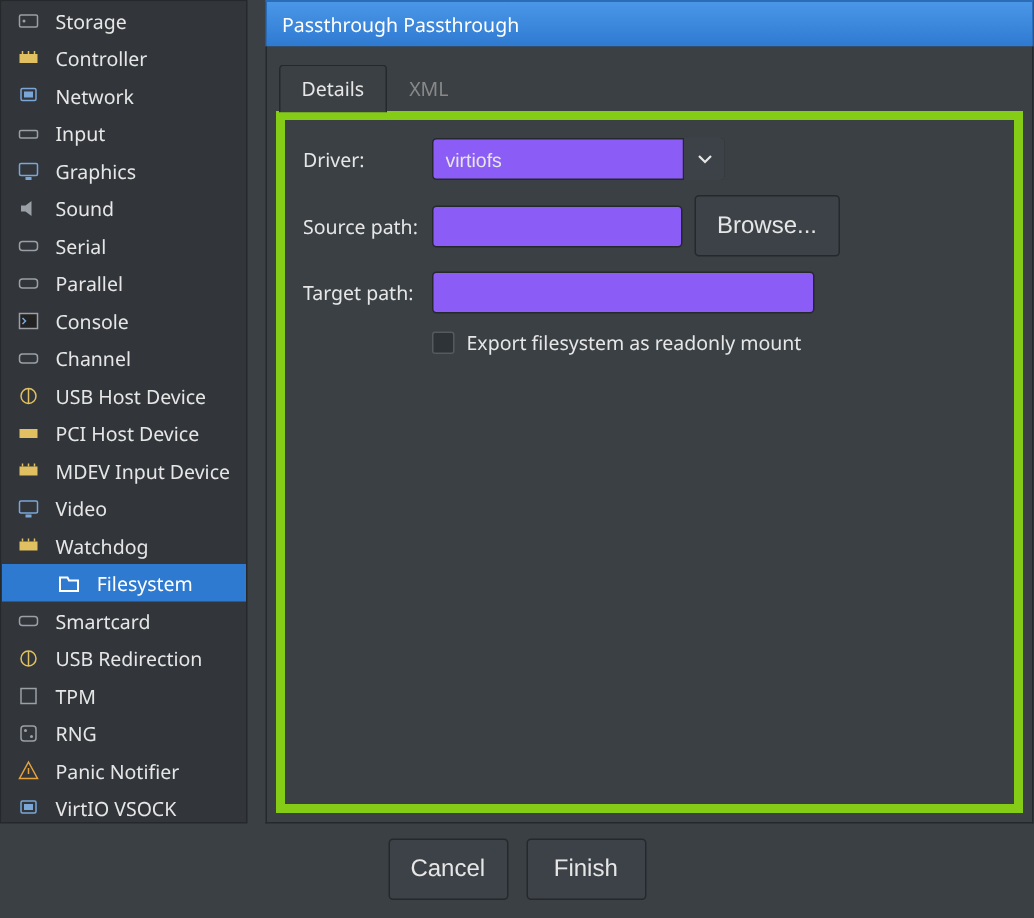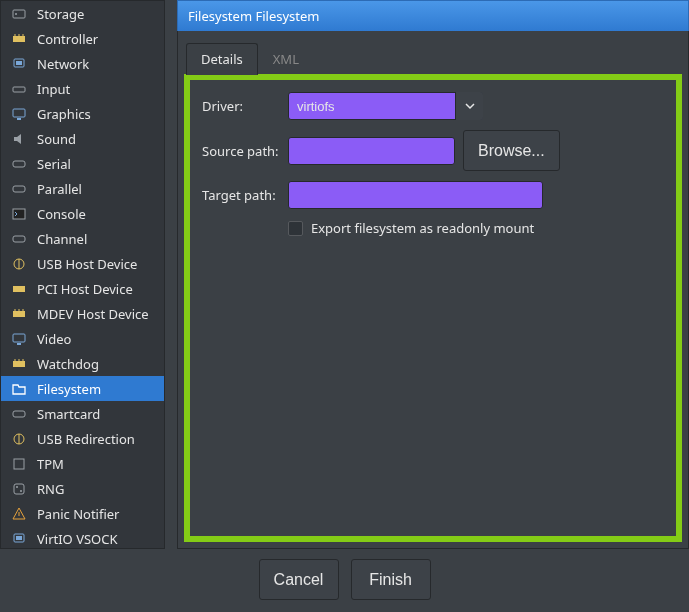--- a/index.html
+++ b/index.html
@@ -28,21 +28,21 @@
     overflow-y: auto;
   }
   .sidebar-item {
     display: flex;
     align-items: center;
     gap: 10px;
     padding: 4px 8px 4px 10px;
     height: 25px;
     cursor: pointer;
   }
-  .sidebar-item.selected { background: #2f7ad1; color: #fff; }
+  .sidebar-item.selected { background: #2f7ad1; color: #fff; justify-content: center; }
   .sidebar-item .icon { width: 16px; height: 16px; display: flex; align-items: center; justify-content: center; flex-shrink: 0; }
   .sidebar-item .label { font-size: 13px; white-space: nowrap; }
 
   .content {
     flex: 1;
     display: flex;
     flex-direction: column;
     min-width: 0;
   }
   .title-bar {
@@ -279,21 +279,21 @@
       </div>
       <div class="sidebar-item">
         <span class="icon">
           <svg width="16" height="16">
             <rect x="2" y="5" width="12" height="6" fill="#e0c060"></rect>
             <line x1="4" y1="3" x2="4" y2="5" stroke="#e0c060"></line>
             <line x1="8" y1="3" x2="8" y2="5" stroke="#e0c060"></line>
             <line x1="12" y1="3" x2="12" y2="5" stroke="#e0c060"></line>
           </svg>
         </span>
-        <span class="label">MDEV Host Device</span>
+        <span class="label">MDEV Input Device</span>
       </div>
       <div class="sidebar-item">
         <span class="icon">
           <svg width="16" height="16">
             <rect x="2" y="3" width="12" height="8" rx="1" fill="none" stroke="#7aa7d8"></rect>
             <rect x="6" y="12" width="4" height="2" fill="#7aa7d8"></rect>
           </svg>
         </span>
         <span class="label">Video</span>
       </div>
@@ -365,21 +365,21 @@
           <svg width="16" height="16">
             <rect x="3" y="3" width="10" height="8" rx="1" fill="none" stroke="#7aa7d8"></rect>
             <rect x="5" y="5" width="6" height="4" fill="#7aa7d8"></rect>
           </svg>
         </span>
         <span class="label">VirtIO VSOCK</span>
       </div>
     </div>
 
   <div class="content">
-    <div class="title-bar">Filesystem Filesystem</div>
+    <div class="title-bar">Passthrough Passthrough</div>
     <div class="pane">
       <div class="tabs">
         <div class="tab active">Details</div>
         <div class="tab">XML</div>
       </div>
       <div class="tab-body">
 
         <div class="form-row">
           <div class="flabel">Driver:</div>
           <div class="select-wrap">

